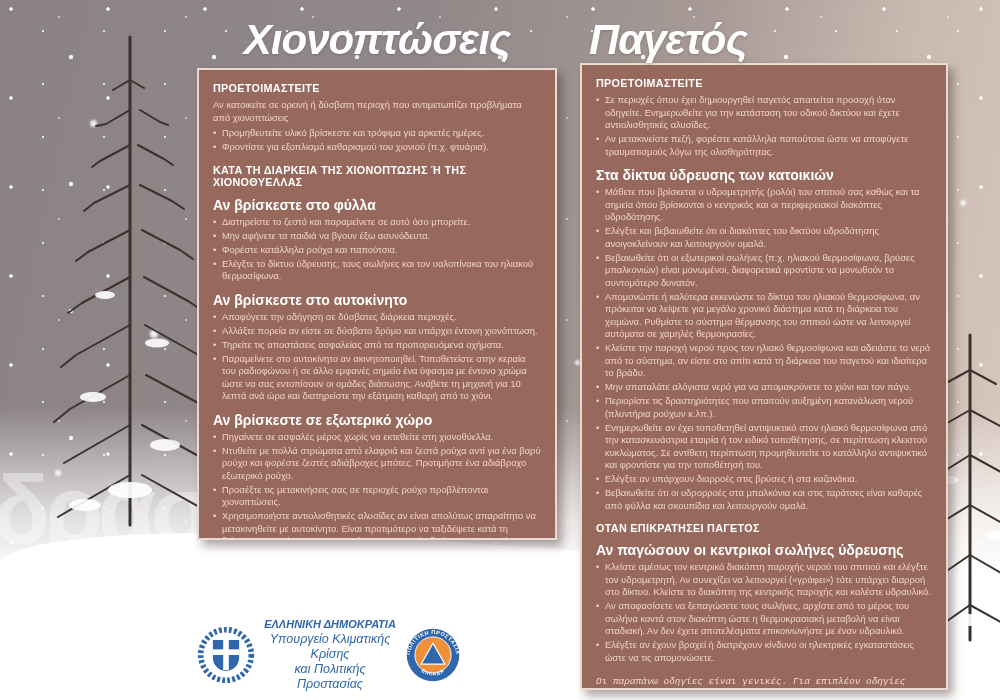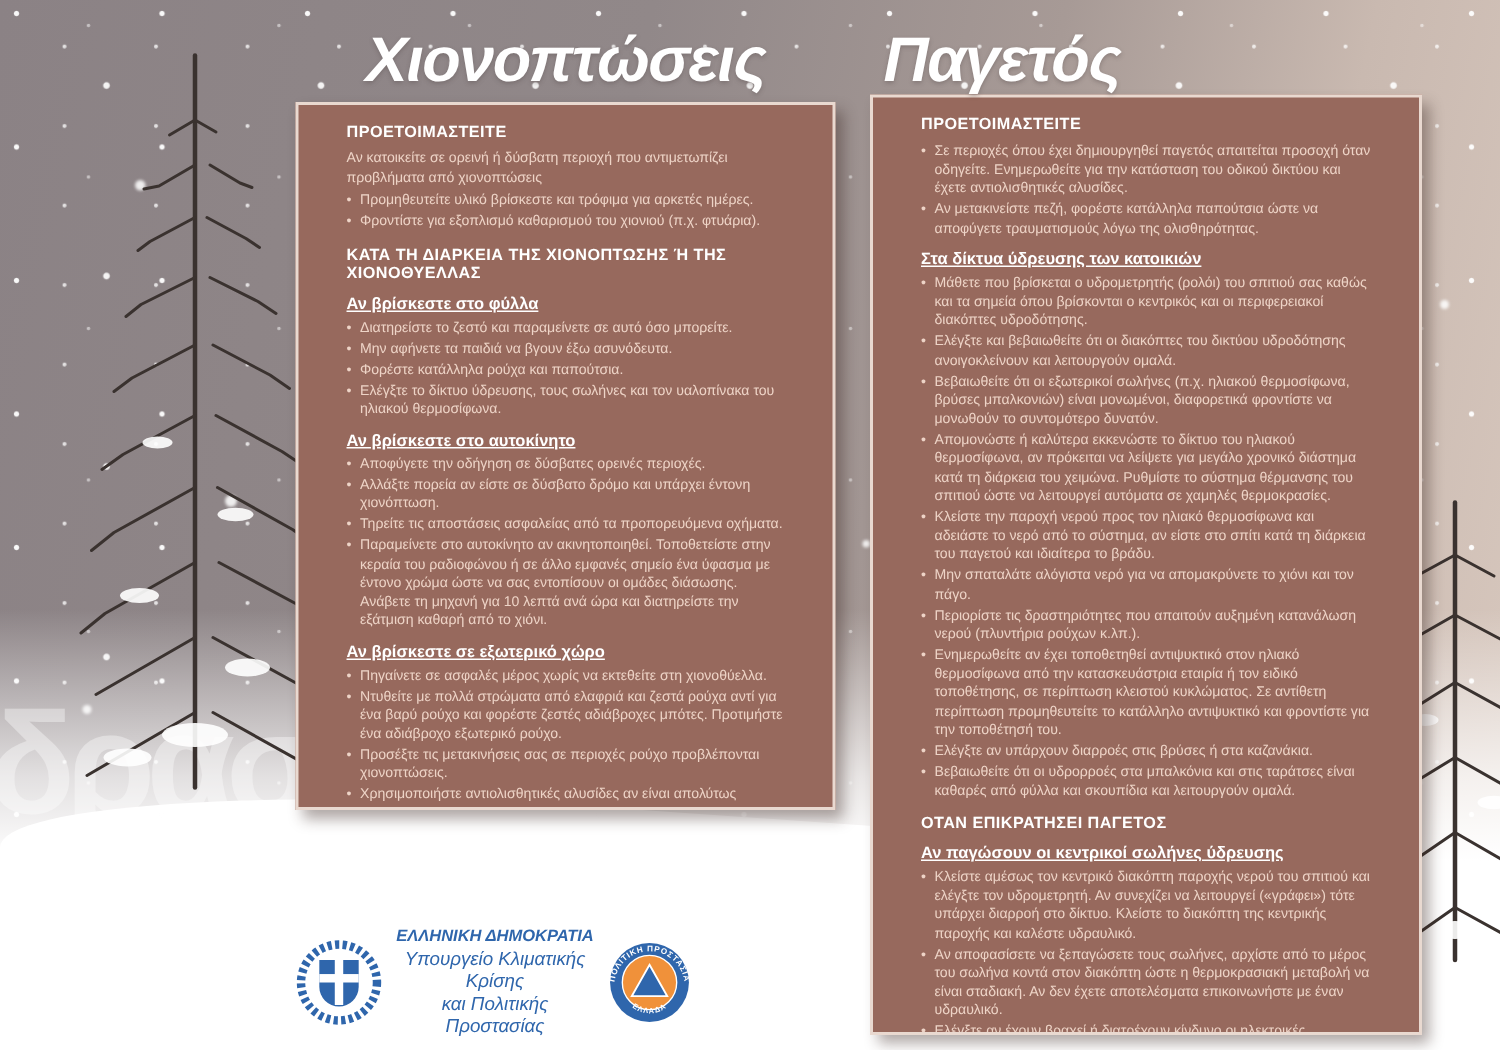--- a/index.html
+++ b/index.html
@@ -28,27 +28,27 @@
   
   .tree{position:absolute;z-index:4;pointer-events:none;}
   
   .big-title{position:absolute;z-index:6;color:#ffffff;font-weight:bold;font-size:42px;letter-spacing:-1px;
     text-shadow:0 1px 3px rgba(80,70,68,.35);font-style:italic;}
   .title-left{left:197px;top:16px;width:360px;text-align:center;}
   .title-right{left:589px;top:16px;}
   
   .panel{position:absolute;z-index:5;background:#97695d;border:2px solid #e9d9d0;
     box-shadow:5px 6px 9px rgba(55,35,30,.4);box-sizing:border-box;
-    padding:12px 32px;overflow:hidden;}
+    padding:12px 14px;overflow:hidden;}
   .panel-left{left:197px;top:68px;width:360px;height:472px;}
   .panel-right{left:580px;top:63px;width:368px;height:627px;}
   .section{margin-bottom:9px;}
   .sec-title{color:#ffffff;font-weight:bold;}
   .sec-title.caps{font-size:10.8px;letter-spacing:.3px;margin:10px 0 5px 0;}
-  .sec-title.sub{font-size:11px;margin:8px 0 3px 0;text-decoration:underline;}
+  .sec-title.sub{font-size:14px;margin:8px 0 3px 0;}
   .section:first-child .sec-title.caps{margin-top:0;}
   .intro{color:#eed4c7;font-size:9.4px;line-height:1.33;margin:0 0 3px 0;}
   .bullet{display:flex;color:#eed4c7;font-size:9.4px;line-height:1.33;margin:1.5px 0;}
   .bullet .dot{width:9px;flex:none;}
   .bullet .btxt{flex:1;}
   .note{color:#f0d8cc;font-size:9.4px;line-height:1.38;font-style:italic;margin-top:12px;font-family:Liberation Mono, monospace;}
   
   .ground{position:absolute;left:0;bottom:-40px;width:1100px;height:230px;background:#ffffff;z-index:1;
     transform:skewY(4deg);transform-origin:left bottom;border-radius:40% 20% 0 0/55px 35px 0 0;}
   
@@ -156,21 +156,21 @@
         </div>
         <div class="bullet">
           <span class="dot">•</span>
           <span class="btxt">Ελέγξτε το δίκτυο ύδρευσης, τους σωλήνες και τον υαλοπίνακα του ηλιακού θερμοσίφωνα.</span>
         </div>
       </div>
       <div class="section">
         <div class="sec-title sub">Αν βρίσκεστε στο αυτοκίνητο</div>
         <div class="bullet">
           <span class="dot">•</span>
-          <span class="btxt">Αποφύγετε την οδήγηση σε δύσβατες ορεινές περιοχές.</span>
+          <span class="btxt">Αποφύγετε την οδήγηση σε δύσβατες διάρκεια περιοχές.</span>
         </div>
         <div class="bullet">
           <span class="dot">•</span>
           <span class="btxt">Αλλάξτε πορεία αν είστε σε δύσβατο δρόμο και υπάρχει έντονη χιονόπτωση.</span>
         </div>
         <div class="bullet">
           <span class="dot">•</span>
           <span class="btxt">Τηρείτε τις αποστάσεις ασφαλείας από τα προπορευόμενα οχήματα.</span>
         </div>
         <div class="bullet">

